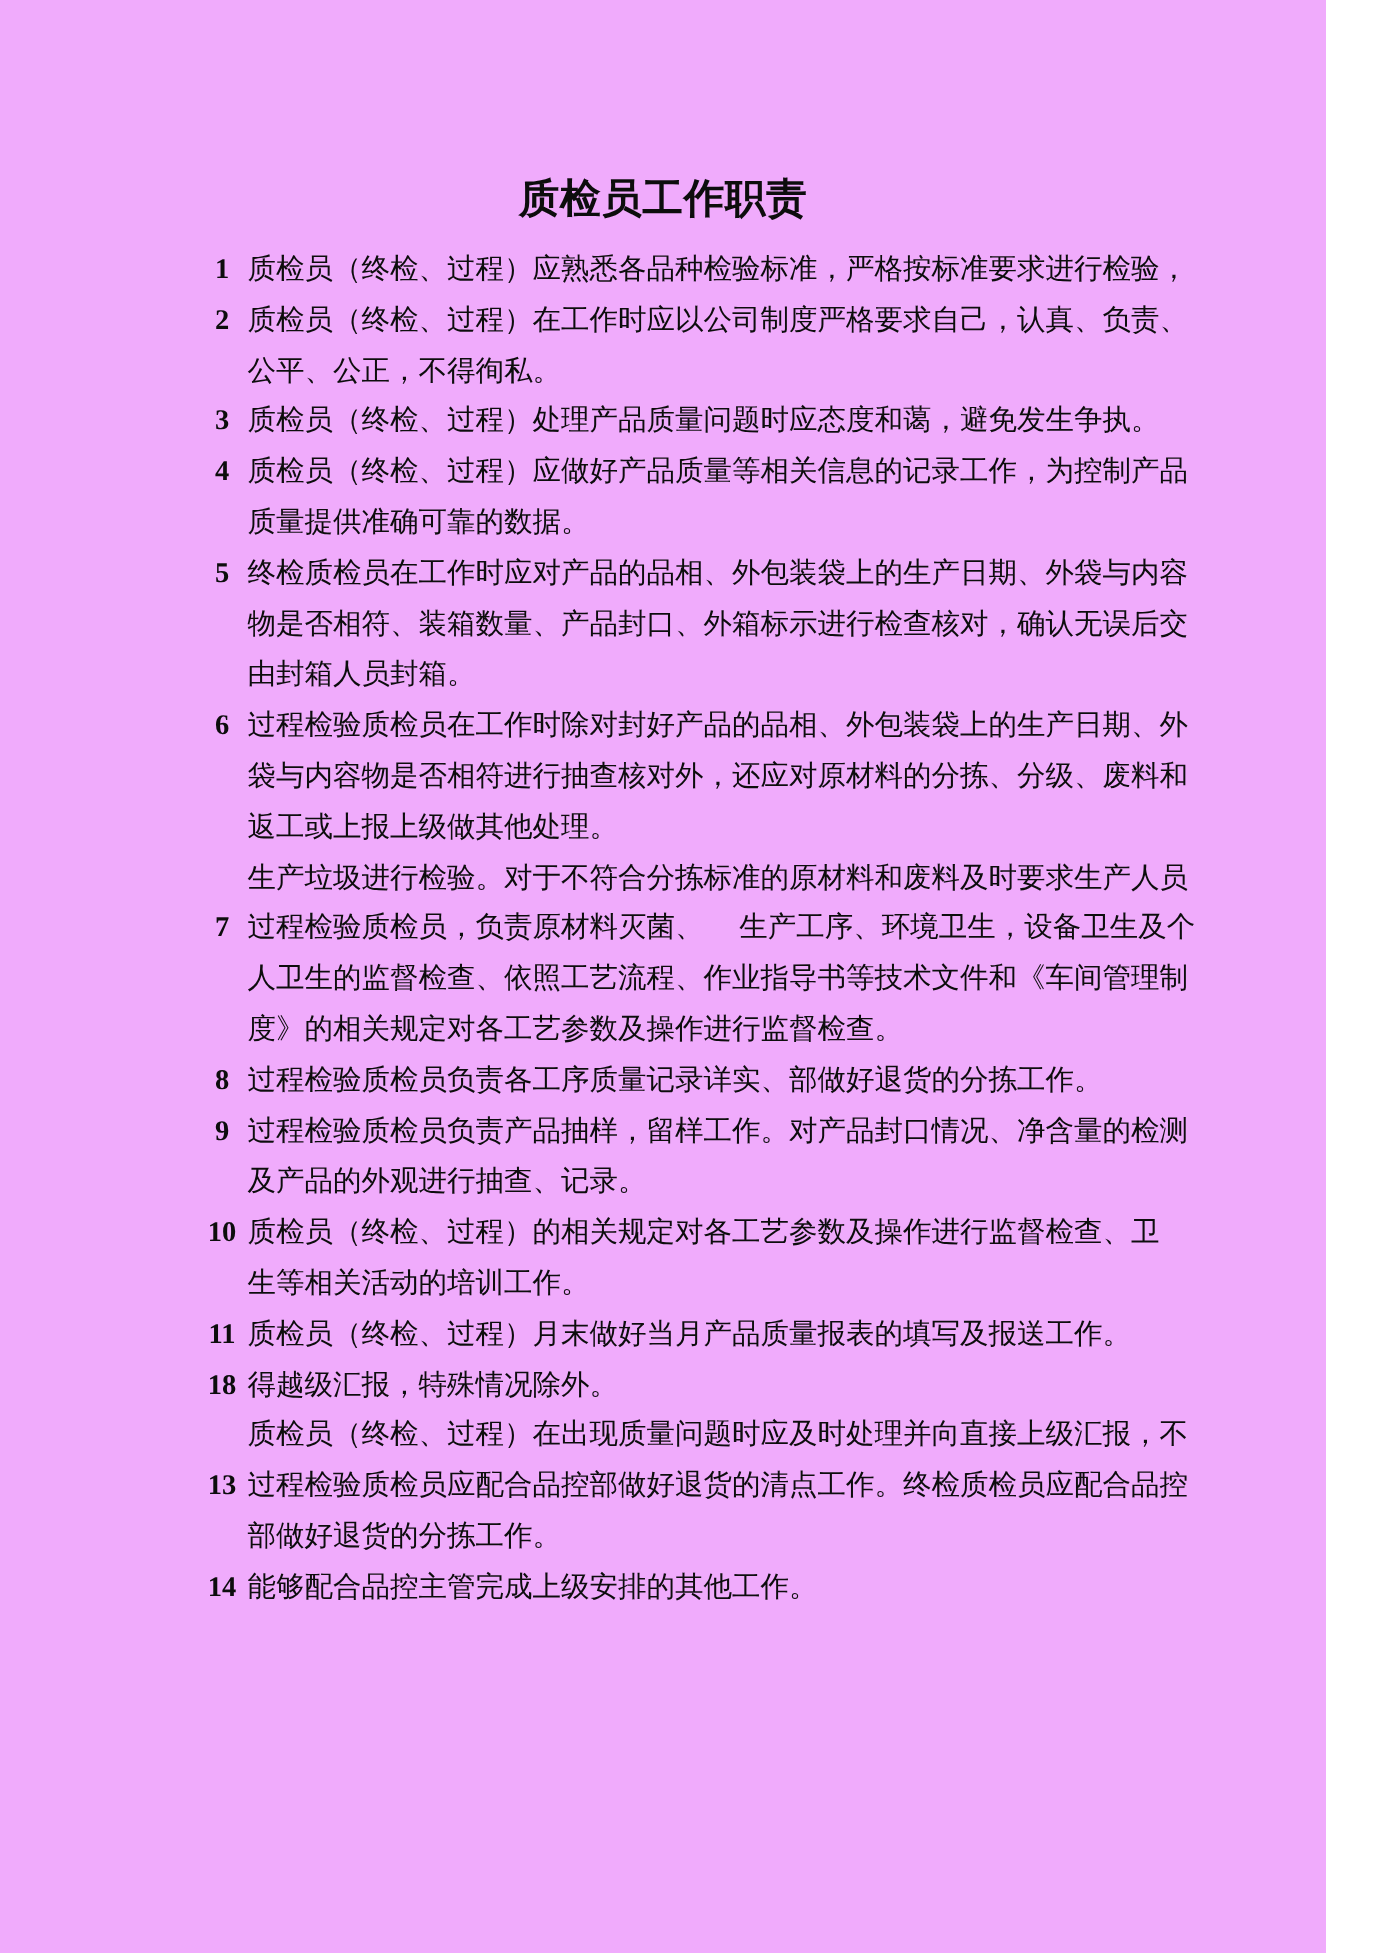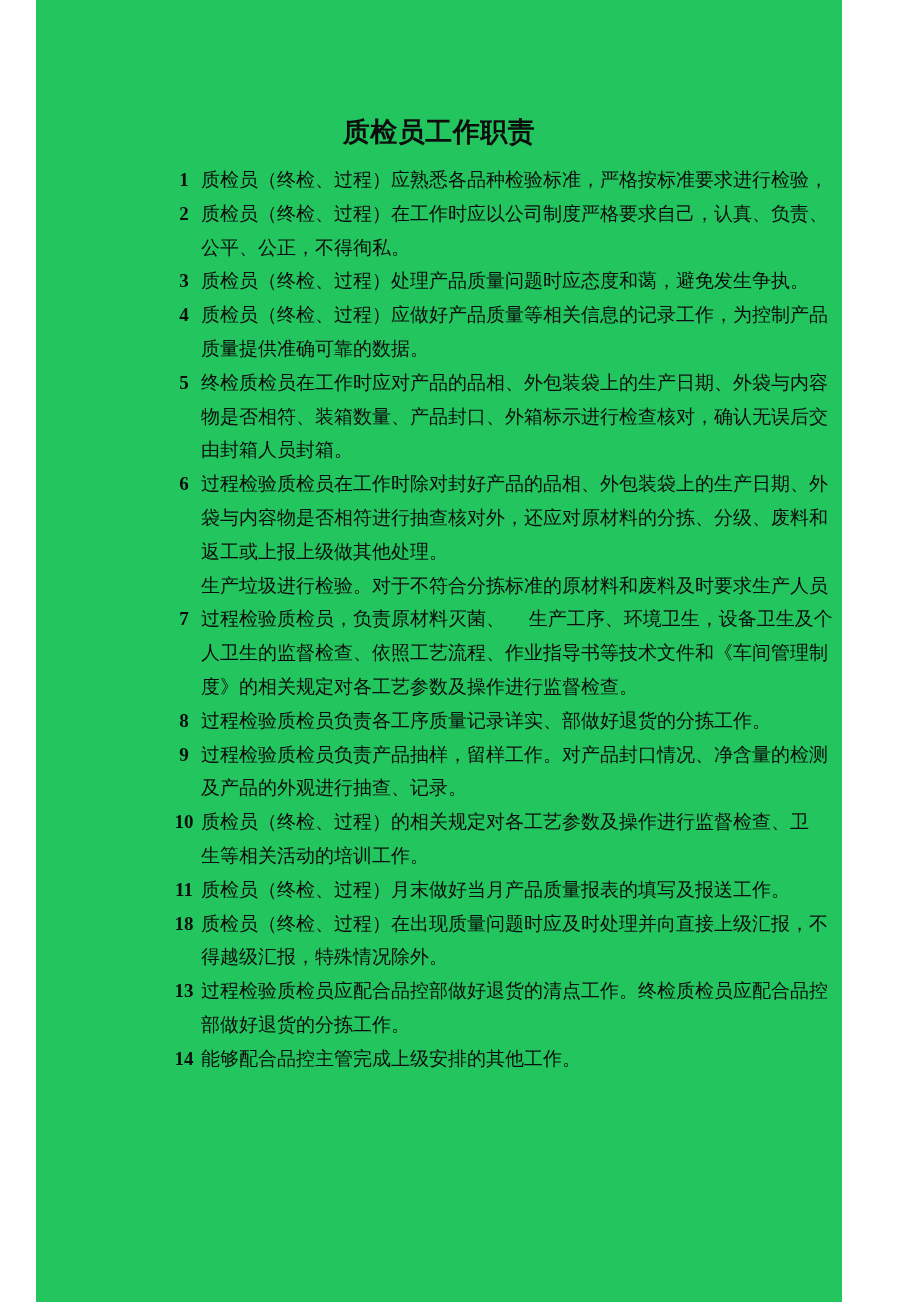--- a/index.html
+++ b/index.html
@@ -2,27 +2,26 @@
 <html><head>
 <meta charset="utf-8">
 <style>
   html, body {
     margin: 0;
     padding: 0;
     background: #ffffff;
   }
   .page {
     position: relative;
-    width: 806px;
+    width: 884px;
     height: 1302px;
-    background: #22c55e;
+    background: #f0abfc;
     color: #111111;
     font-family: "Liberation Serif", "DejaVu Serif", serif;
     overflow: hidden;
-    margin-left: 36px;
   }
   .title {
     margin: 0;
     padding-top: 116px;
     text-align: center;
     font-size: 27px;
     line-height: 32px;
     font-weight: bold;
     letter-spacing: 0.5px;
     color: #0d0d0d;
@@ -135,22 +134,22 @@
       </li>
       <li class="item">
         <span class="num">11</span>
         <div class="lines">
           <div class="line">质检员（终检、过程）月末做好当月产品质量报表的填写及报送工作。</div>
         </div>
       </li>
       <li class="item">
         <span class="num">18</span>
         <div class="lines">
+          <div class="line">得越级汇报，特殊情况除外。</div>
           <div class="line">质检员（终检、过程）在出现质量问题时应及时处理并向直接上级汇报，不</div>
-          <div class="line">得越级汇报，特殊情况除外。</div>
         </div>
       </li>
       <li class="item">
         <span class="num">13</span>
         <div class="lines">
           <div class="line">过程检验质检员应配合品控部做好退货的清点工作。终检质检员应配合品控</div>
           <div class="line">部做好退货的分拣工作。</div>
         </div>
       </li>
       <li class="item">

